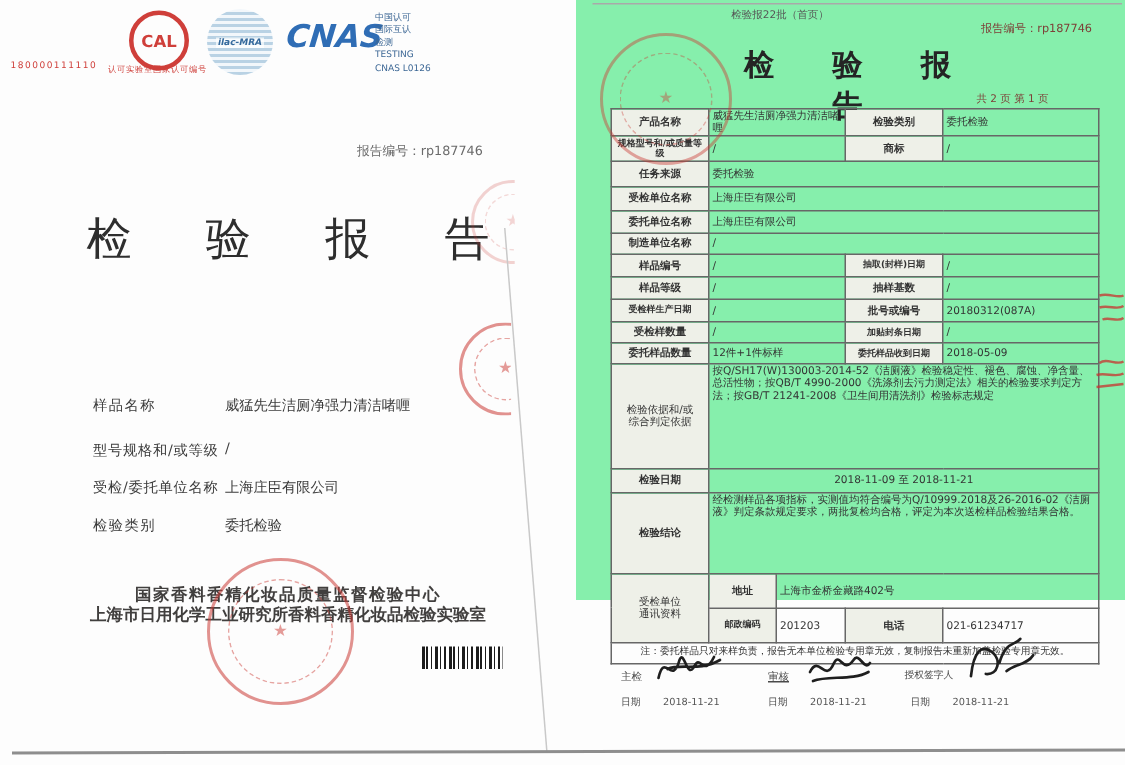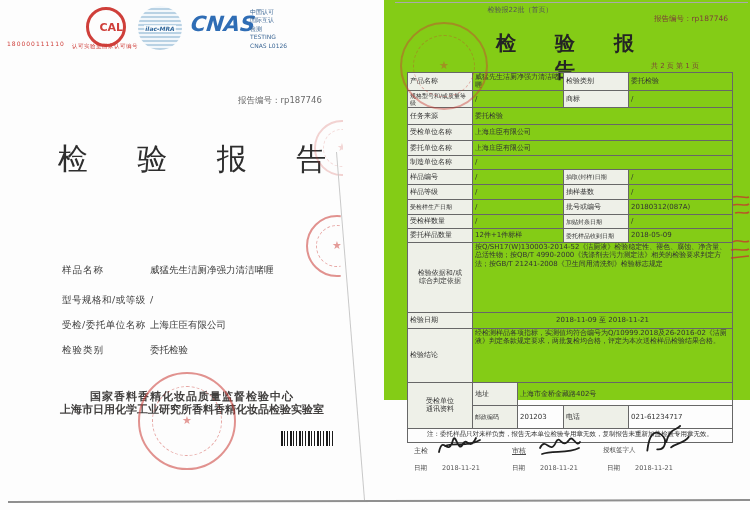--- a/index.html
+++ b/index.html
@@ -5,40 +5,40 @@
   html,body{margin:0;padding:0;background:#fff;}
   #canvas{position:relative;width:750px;height:510px;background:#fdfdfd;overflow:hidden;
           font-family:"DejaVu Sans",sans-serif;color:#3b3b3b;}
   .abs{position:absolute;}
   .serif{font-family:"DejaVu Serif","Liberation Serif",serif;}
   
   .cma-box{width:50px;height:28px;border:3px solid #cf3f3a;border-radius:12px;
            display:flex;align-items:center;justify-content:center;
            color:#cf3f3a;font-weight:800;font-size:14px;letter-spacing:1px;}
   .cal-circle{width:34px;height:34px;border:3px solid #cf3f3a;border-radius:50%;
-           display:flex;align-items:center;justify-content:flex-end;
+           display:flex;align-items:center;justify-content:center;
            color:#cf3f3a;font-weight:800;font-size:11px;}
   .ilac{width:44px;height:44px;border-radius:50%;
         background:repeating-linear-gradient(0deg,#b9d2e4 0 2px,#f2f7fb 2px 4px);
         display:flex;align-items:center;justify-content:center;}
   .ilac span{font-size:6px;font-weight:700;color:#34699c;background:rgba(255,255,255,.7);
         padding:0 1px;font-style:italic;}
   .cnas{font-size:21px;font-weight:800;font-style:italic;color:#2f6db5;transform:skewX(-6deg);}
   .cnas-cap{font-size:6px;line-height:1.4;color:#3c6795;}
   .redsmall{font-size:6px;color:#cf3f3a;letter-spacing:.5px;}
   
   .seal{border:2px solid rgba(203,58,52,.55);border-radius:50%;}
   .seal:before{content:"";position:absolute;inset:13%;border:1.5px dashed rgba(203,58,52,.45);border-radius:50%;}
   .seal:after{content:"★";position:absolute;top:50%;left:50%;transform:translate(-50%,-55%);
               color:rgba(203,58,52,.5);font-size:11px;}
   
   table.rep{border-collapse:collapse;table-layout:fixed;width:325px;}
   table.rep td{border:1px solid #676767;font-size:7px;line-height:1.2;padding:0 2px;
                overflow:hidden;color:#333;}
-  td.lbl{background:#eef0e8;}
+  td.lbl{background:#eef0e8;text-align:center;font-weight:bold;}
   td.val{text-align:left;padding-left:4px;}
   td.vlbl{background:#eef0e8;text-align:center;white-space:pre-line;}
   td.top{vertical-align:top;padding-top:3px;line-height:1.55;}
   td.ctr{text-align:center;}
   .barcode{width:54px;height:15px;
      background:repeating-linear-gradient(90deg,#1c1c1c 0 2px,#fff 2px 3px,#1c1c1c 3px 4px,#fff 4px 6px,#1c1c1c 6px 7px,#fff 7px 9px);}
   .sig path{stroke:#1f1f1f;stroke-width:1.8;fill:none;stroke-linecap:round;}
   .redfrag path{stroke:rgba(200,50,45,.75);stroke-width:1.6;fill:none;}
   .smalltxt{font-size:7px;color:#4a4a4a;}
 </style>
@@ -96,21 +96,21 @@
     <div class="abs" style="left:306px;top:215px;width:62px;height:62px;clip-path:inset(0 44% 0 0);">
       <div class="seal" style="position:absolute;inset:0;"></div>
     </div>
     <div class="abs" style="left:314px;top:120px;width:56px;height:56px;clip-path:inset(0 48% 0 0);opacity:.4;">
       <div class="seal" style="position:absolute;inset:0;"></div>
     </div>
 
     <div class="abs" style="left:336px;top:152px;width:1px;height:350px;background:#c9c9c9;transform:rotate(-4.6deg);transform-origin:top;"></div>
   </div>
 
-  <div class="abs" style="left:384px;top:0;width:366px;height:400px;background:#84cc16;">
+  <div class="abs" style="left:384px;top:0;width:366px;height:400px;background:#86efac;">
 
     <div class="abs" style="left:11px;top:2px;width:353px;height:1px;background:#a9a9a9;"></div>
 
     <div class="abs" style="left:71px;top:5px;width:130px;text-align:center;font-size:7px;color:#555;">检验报22批（首页）</div>
 
     <div class="abs" style="left:216px;top:14px;width:128px;text-align:right;font-size:7.5px;color:#7d4038;">报告编号：rp187746</div>
 
     <div class="abs serif" style="left:71px;top:30px;width:220px;text-align:center;font-size:20px;font-weight:600;letter-spacing:16px;padding-left:16px;box-sizing:border-box;color:#242424;">检 验 报 告</div>
 
     <div class="abs" style="left:236px;top:61px;width:110px;text-align:center;font-size:7px;color:#7d4038;">共 2 页 第 1 页</div>

